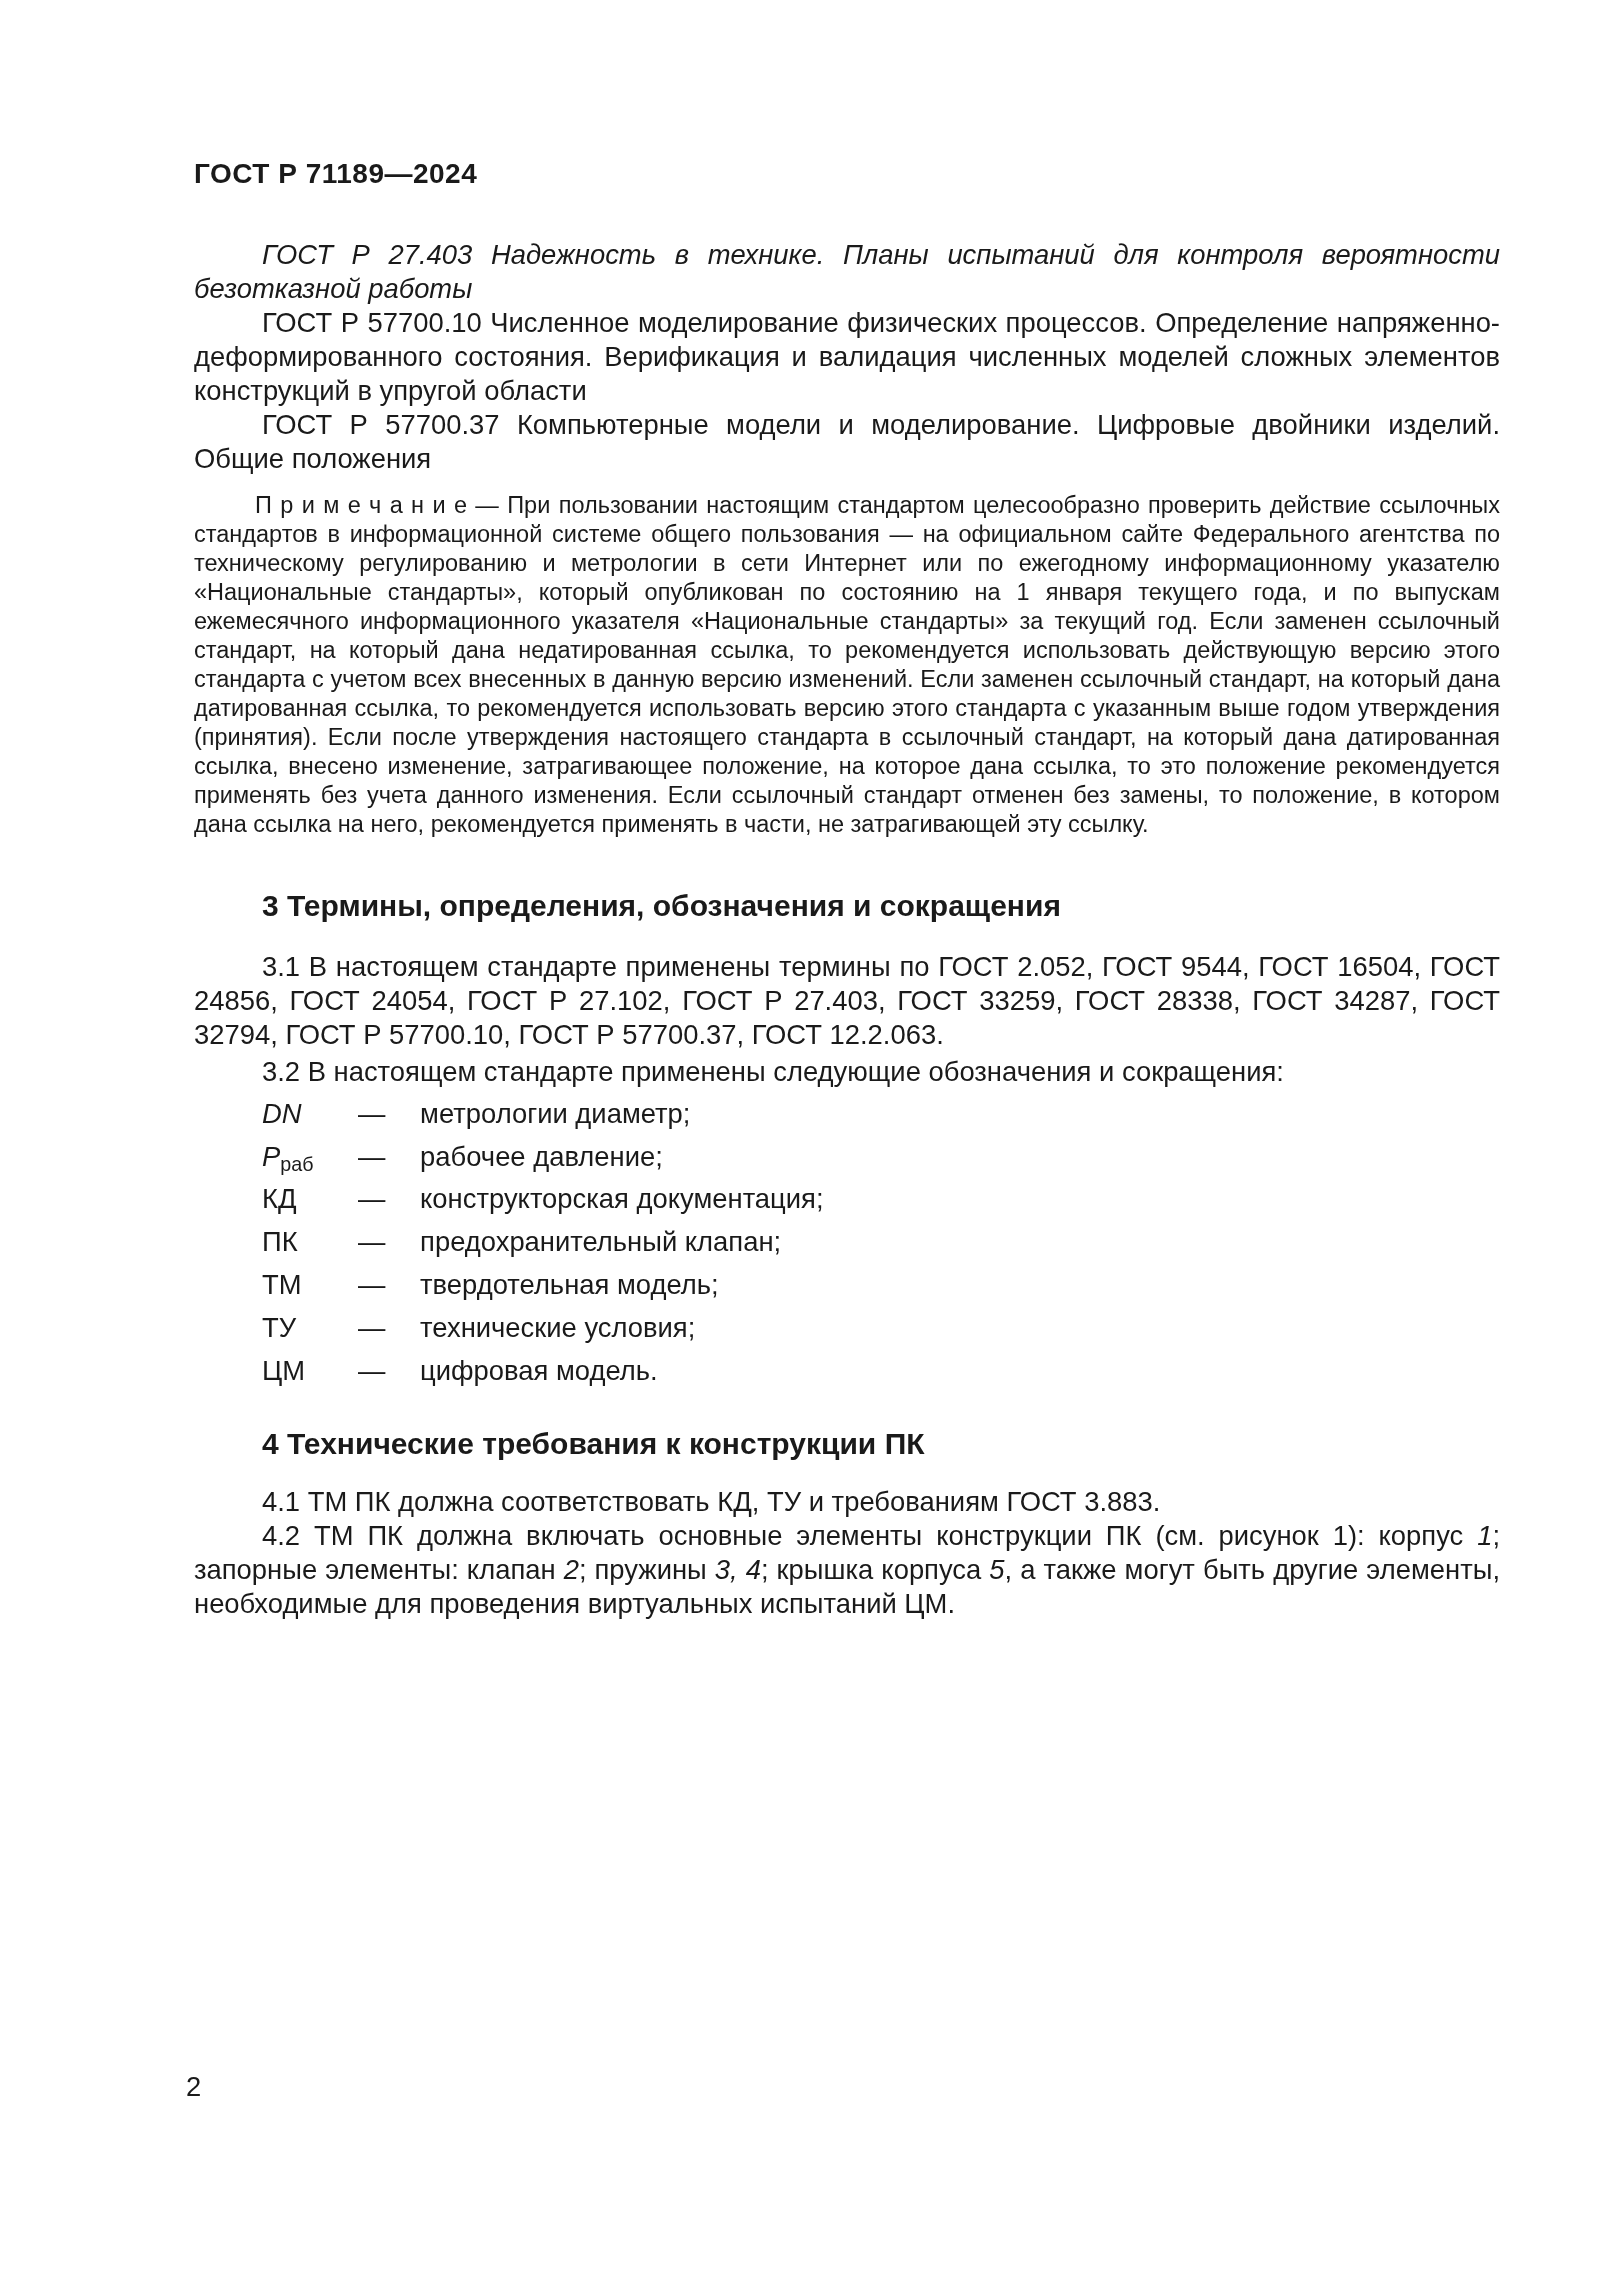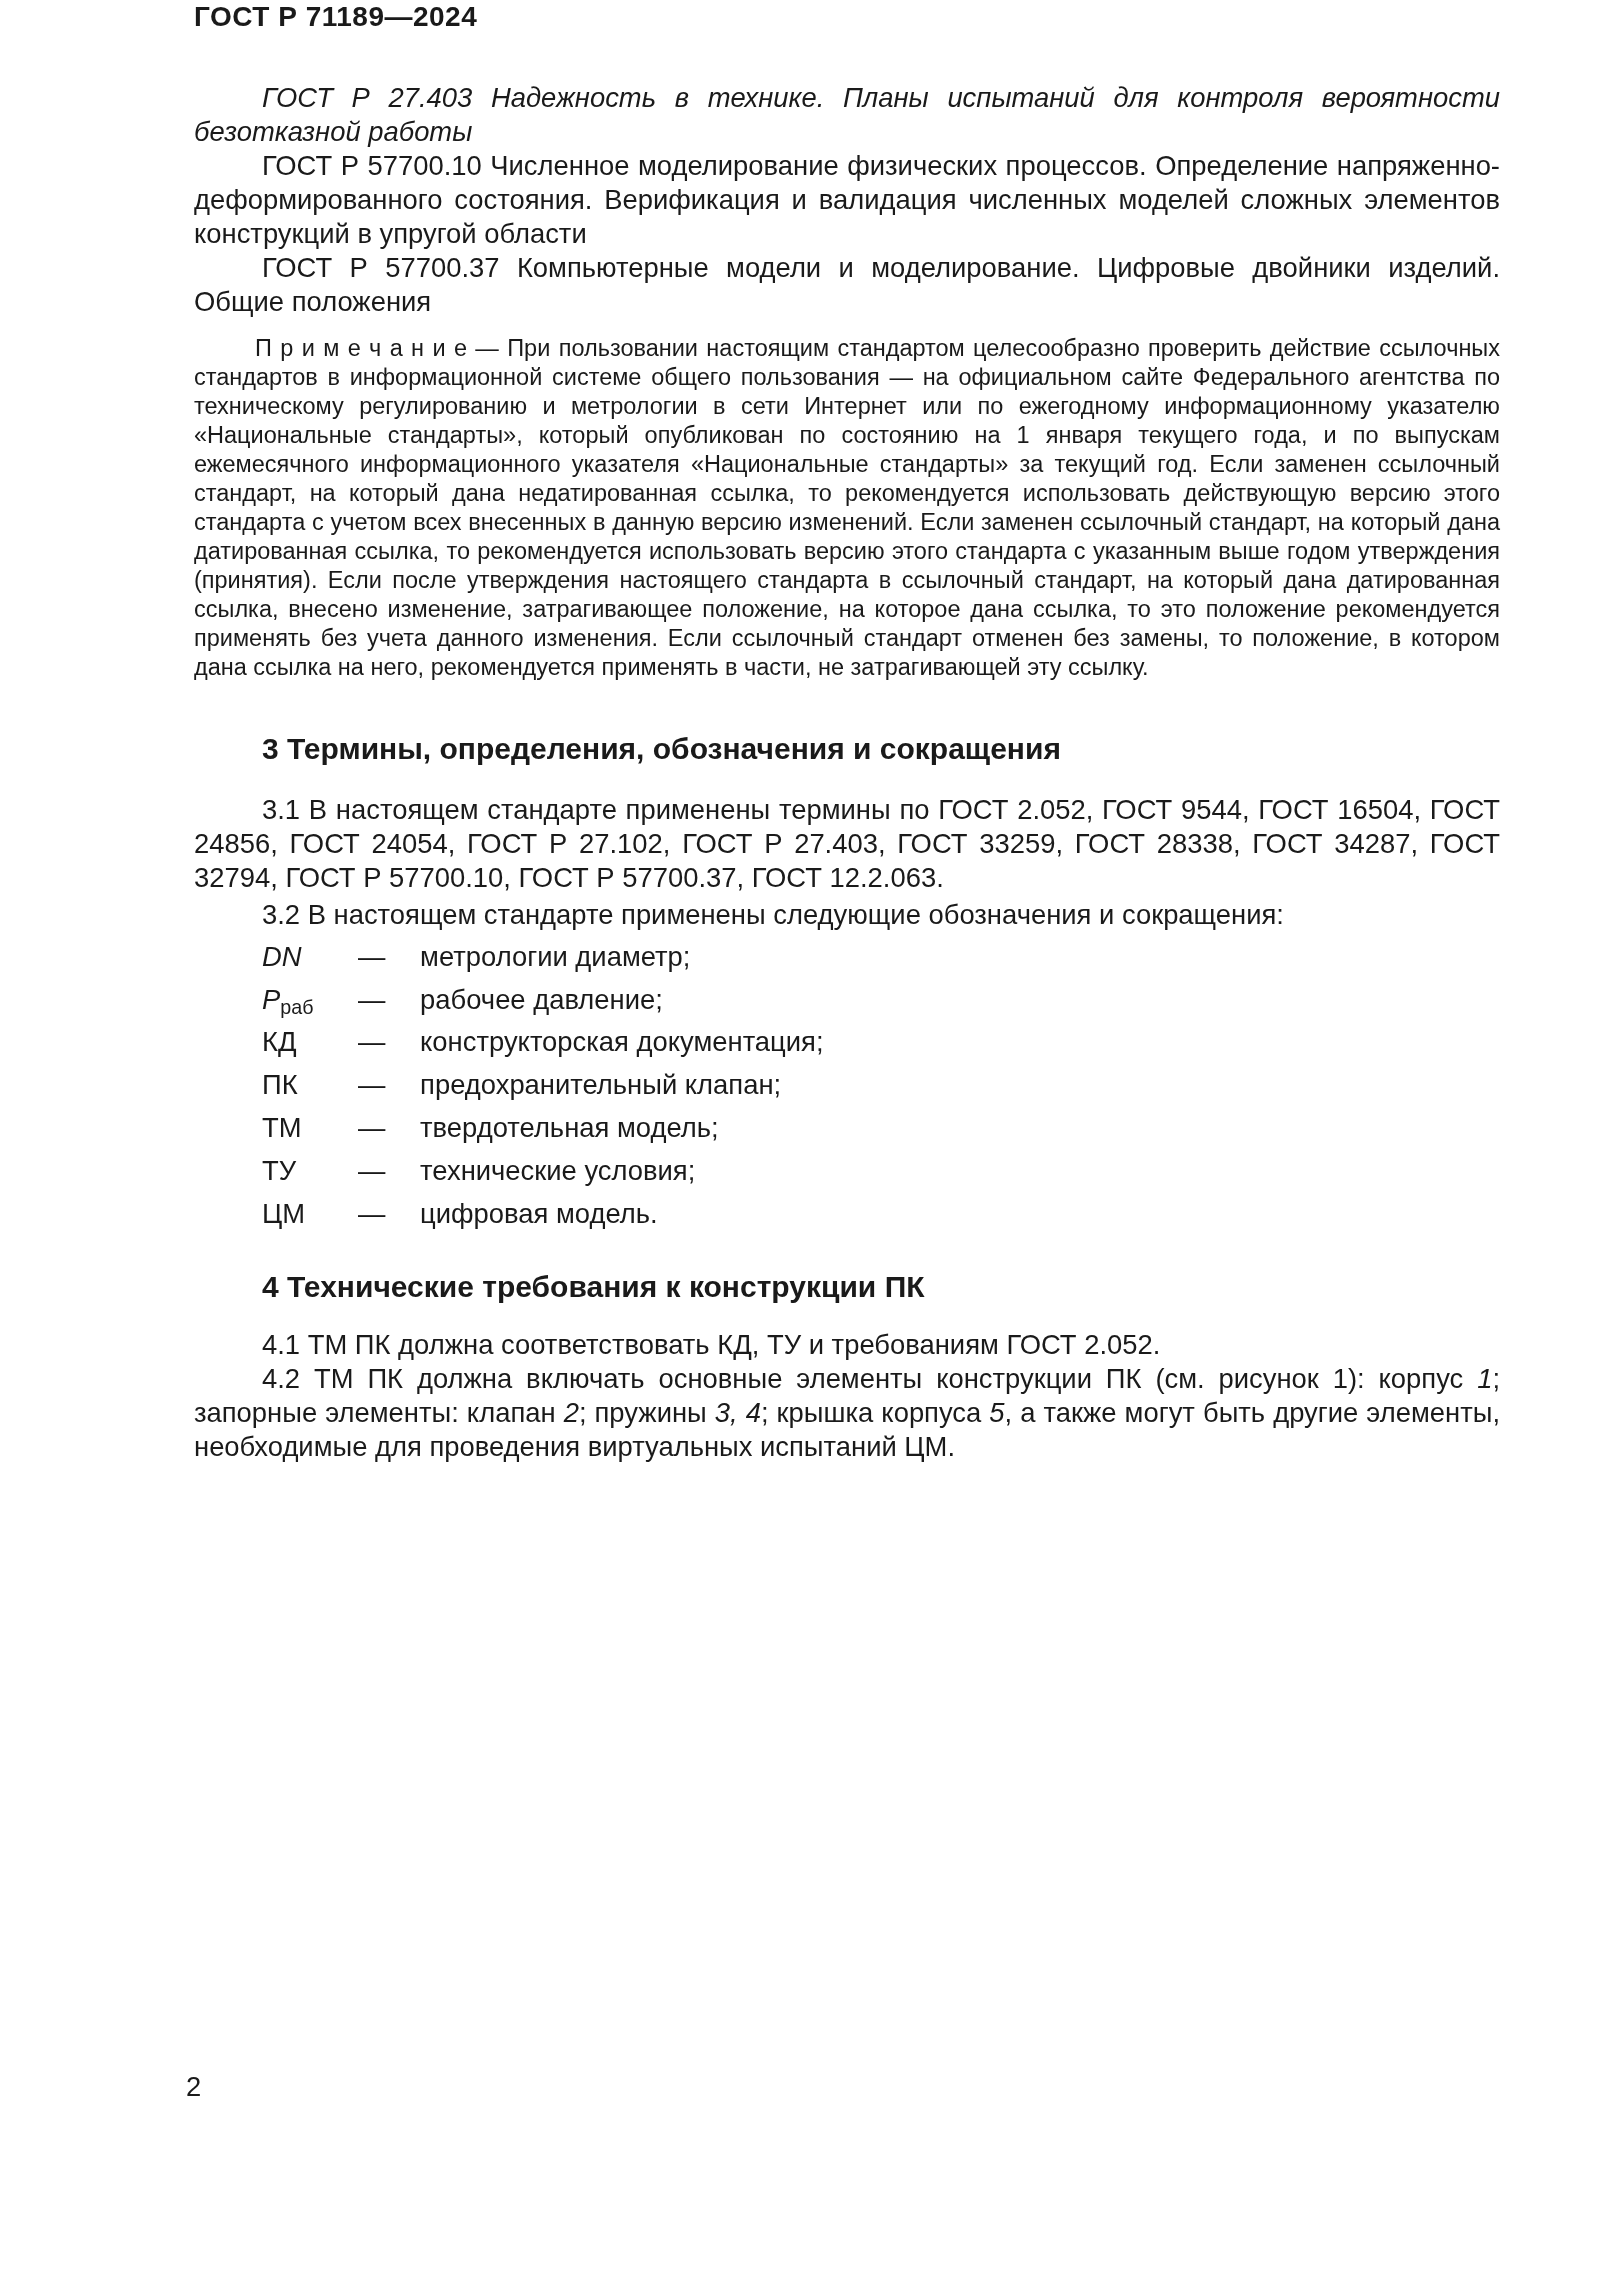--- a/index.html
+++ b/index.html
@@ -9,20 +9,21 @@
     margin:0 auto;
     background:#ffffff;
     color:#1a1a1a;
     font-family:"Liberation Sans","DejaVu Sans",sans-serif;
     overflow:hidden;
   }
   .content{
     position:absolute;
     left:194px;top:0;
     width:1306px;
+    padding-top:157px;
   }
   .doc-code{
     font-weight:bold;
     font-size:28px;
     line-height:33px;
     letter-spacing:0.5px;
   }
   .body-par{
     margin:0;
     font-size:27.4px;
@@ -122,20 +123,20 @@
       </div>
       <div class="abbr-row">
         <span class="abbr-term"><span>ЦМ</span></span>
           <span class="abbr-dash">—</span>
           <span class="abbr-def">цифровая модель.</span>
       </div>
     </div>
 
     <h2 class="sec-heading h4-heading">4  Технические требования к конструкции ПК</h2>
 
-    <p class="body-par p41">4.1 ТМ ПК должна соответствовать КД, ТУ и требованиям ГОСТ 2.052.</p>
+    <p class="body-par p41">4.1 ТМ ПК должна соответствовать КД, ТУ и требованиям ГОСТ 3.883.</p>
     <p class="body-par p42"><span>4.2 ТМ ПК должна включать основные элементы конструкции ПК (см. рисунок 1): корпус </span><span style="font-style: italic;">1</span><span>; запорные элементы: клапан </span><span style="font-style: italic;">2</span><span>; пружины </span><span style="font-style: italic;">3, 4</span><span>; крышка корпуса </span><span style="font-style: italic;">5</span><span>, а также могут быть другие элементы, необходимые для проведения виртуальных испытаний ЦМ.</span></p>
 
   </div>
 
   <div class="page-number">2</div>
 </div>
 
 
 </body></html>

